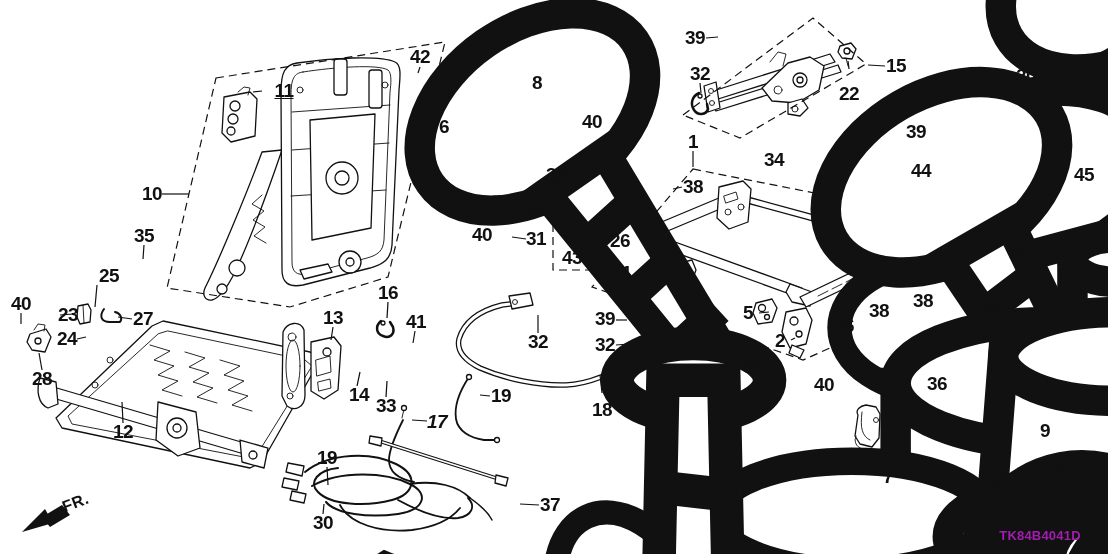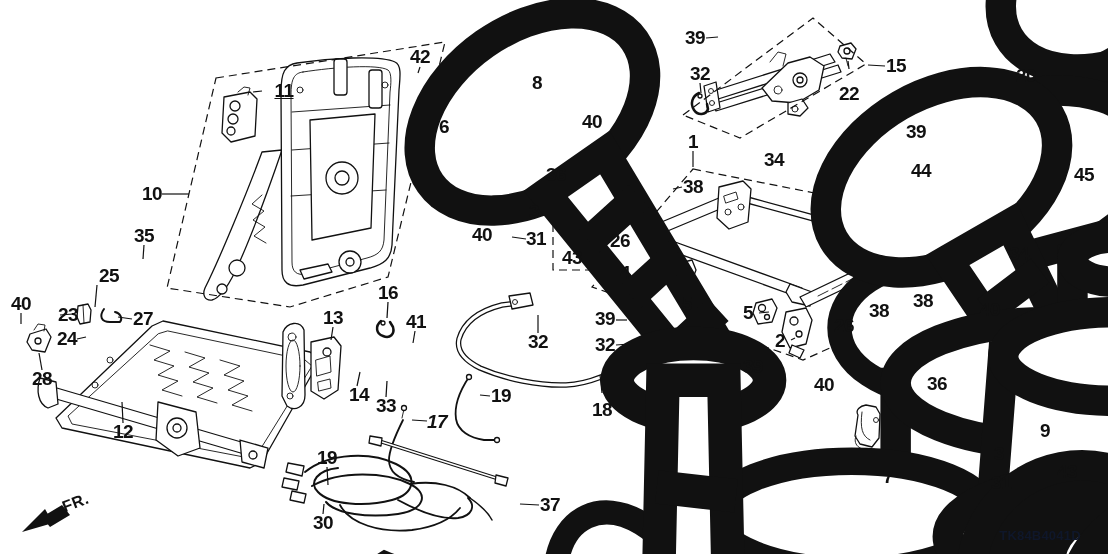--- a/index.html
+++ b/index.html
@@ -5,21 +5,21 @@
   html,body{margin:0;padding:0;background:#fff;}
   .stage{position:relative;width:1108px;height:554px;background:#fff;overflow:hidden;
          font-family:"Liberation Sans",sans-serif;}
   .stage svg{position:absolute;left:0;top:0;}
   #g-labels{position:absolute;left:0;top:0;width:100%;height:100%;pointer-events:none;}
   .callout{position:absolute;transform:translate(-50%,-50%);font:700 19px "Liberation Sans",sans-serif;
            color:#111;letter-spacing:-0.5px;white-space:nowrap;pointer-events:auto;cursor:pointer;}
   .fr{position:absolute;left:62px;top:494px;font:800 16px "Liberation Sans",sans-serif;color:#111;
       transform:rotate(-21deg);letter-spacing:0.5px;}
   .code{position:absolute;left:985px;top:528px;width:110px;text-align:center;
-        font:700 13px "Liberation Sans",sans-serif;color:#0f172a;letter-spacing:0.2px;}
+        font:700 13px "Liberation Sans",sans-serif;color:#a21caf;letter-spacing:0.2px;}
   .dash{fill:none;stroke:#111;stroke-width:1.2;stroke-dasharray:8 5;}
   .leader{stroke:#111;stroke-width:1.2;fill:none;}
   .corner{stroke:#111;stroke-width:1.4;fill:none;}
   #g-art{stroke:#111;stroke-width:1.3;fill:none;stroke-linejoin:round;stroke-linecap:round;}
   #g-art .fw{fill:#fff;}
   #g-art .thin{stroke-width:0.9;}
   #g-icon{stroke:#111;stroke-width:1.1;}
 </style>
 </head>
 <body>

